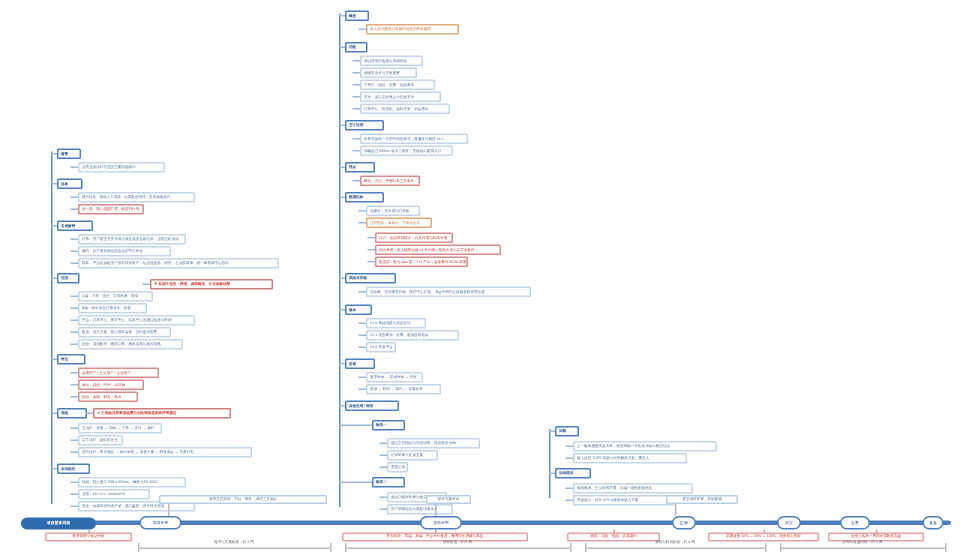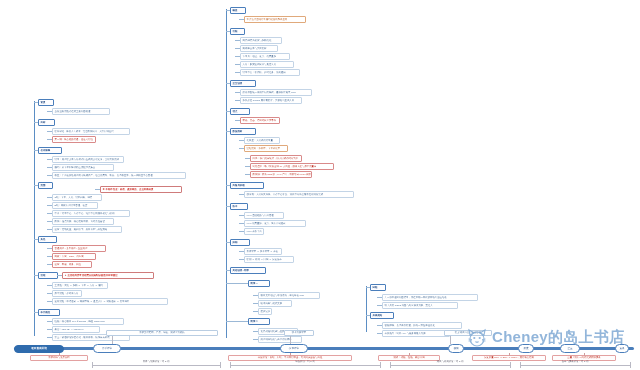--- a/index.html
+++ b/index.html
@@ -269,27 +269,14 @@
       <div class="tl-span" style="left: 390px; top: 365px; width: 120px;"></div>
       <div class="tl-tick" style="left: 390px; top: 362px; height: 6px;"></div>
       <div class="tl-tick" style="left: 510px; top: 362px; height: 6px;"></div>
       <div class="tl-span-label" style="left: 390px; top: 360px; width: 120px;">测试与联调阶段：约 3 周</div>
       <div class="tl-span" style="left: 520px; top: 365px; width: 110px;"></div>
       <div class="tl-tick" style="left: 520px; top: 362px; height: 6px;"></div>
       <div class="tl-tick" style="left: 630px; top: 362px; height: 6px;"></div>
       <div class="tl-span-label" style="left: 520px; top: 360px; width: 110px;">发布与复盘阶段：约 2 周</div>
     </div>
 
-  <div id="watermark">
-    <svg id="wm-logo" width="24" height="20" viewBox="0 0 24 20">
-      <path d="M4 7 L3 2 L8 5 Z" fill="none" stroke="#7fa9d4" stroke-width="1.2"></path>
-      <path d="M18 7 L19 2 L14 5 Z" fill="none" stroke="#7fa9d4" stroke-width="1.2"></path>
-      <circle cx="11" cy="11" r="7" fill="none" stroke="#7fa9d4" stroke-width="1.2"></circle>
-      <circle cx="8.3" cy="10" r="1.1" fill="#7fa9d4"></circle>
-      <circle cx="13.7" cy="10" r="1.1" fill="#7fa9d4"></circle>
-      <path d="M9.5 13.5 Q11 15 12.5 13.5" fill="none" stroke="#7fa9d4" stroke-width="1.1"></path>
-      <path d="M2.5 11 L6 11.6 M2.5 13 L6 12.8" stroke="#7fa9d4" stroke-width="0.9"></path>
-      <path d="M19.5 11 L16 11.6 M19.5 13 L16 12.8" stroke="#7fa9d4" stroke-width="0.9"></path>
-    </svg>
-    <div id="wm-text">Cheney的岛上书店</div>
-  </div>
 
 </div>
 
 </body></html>

